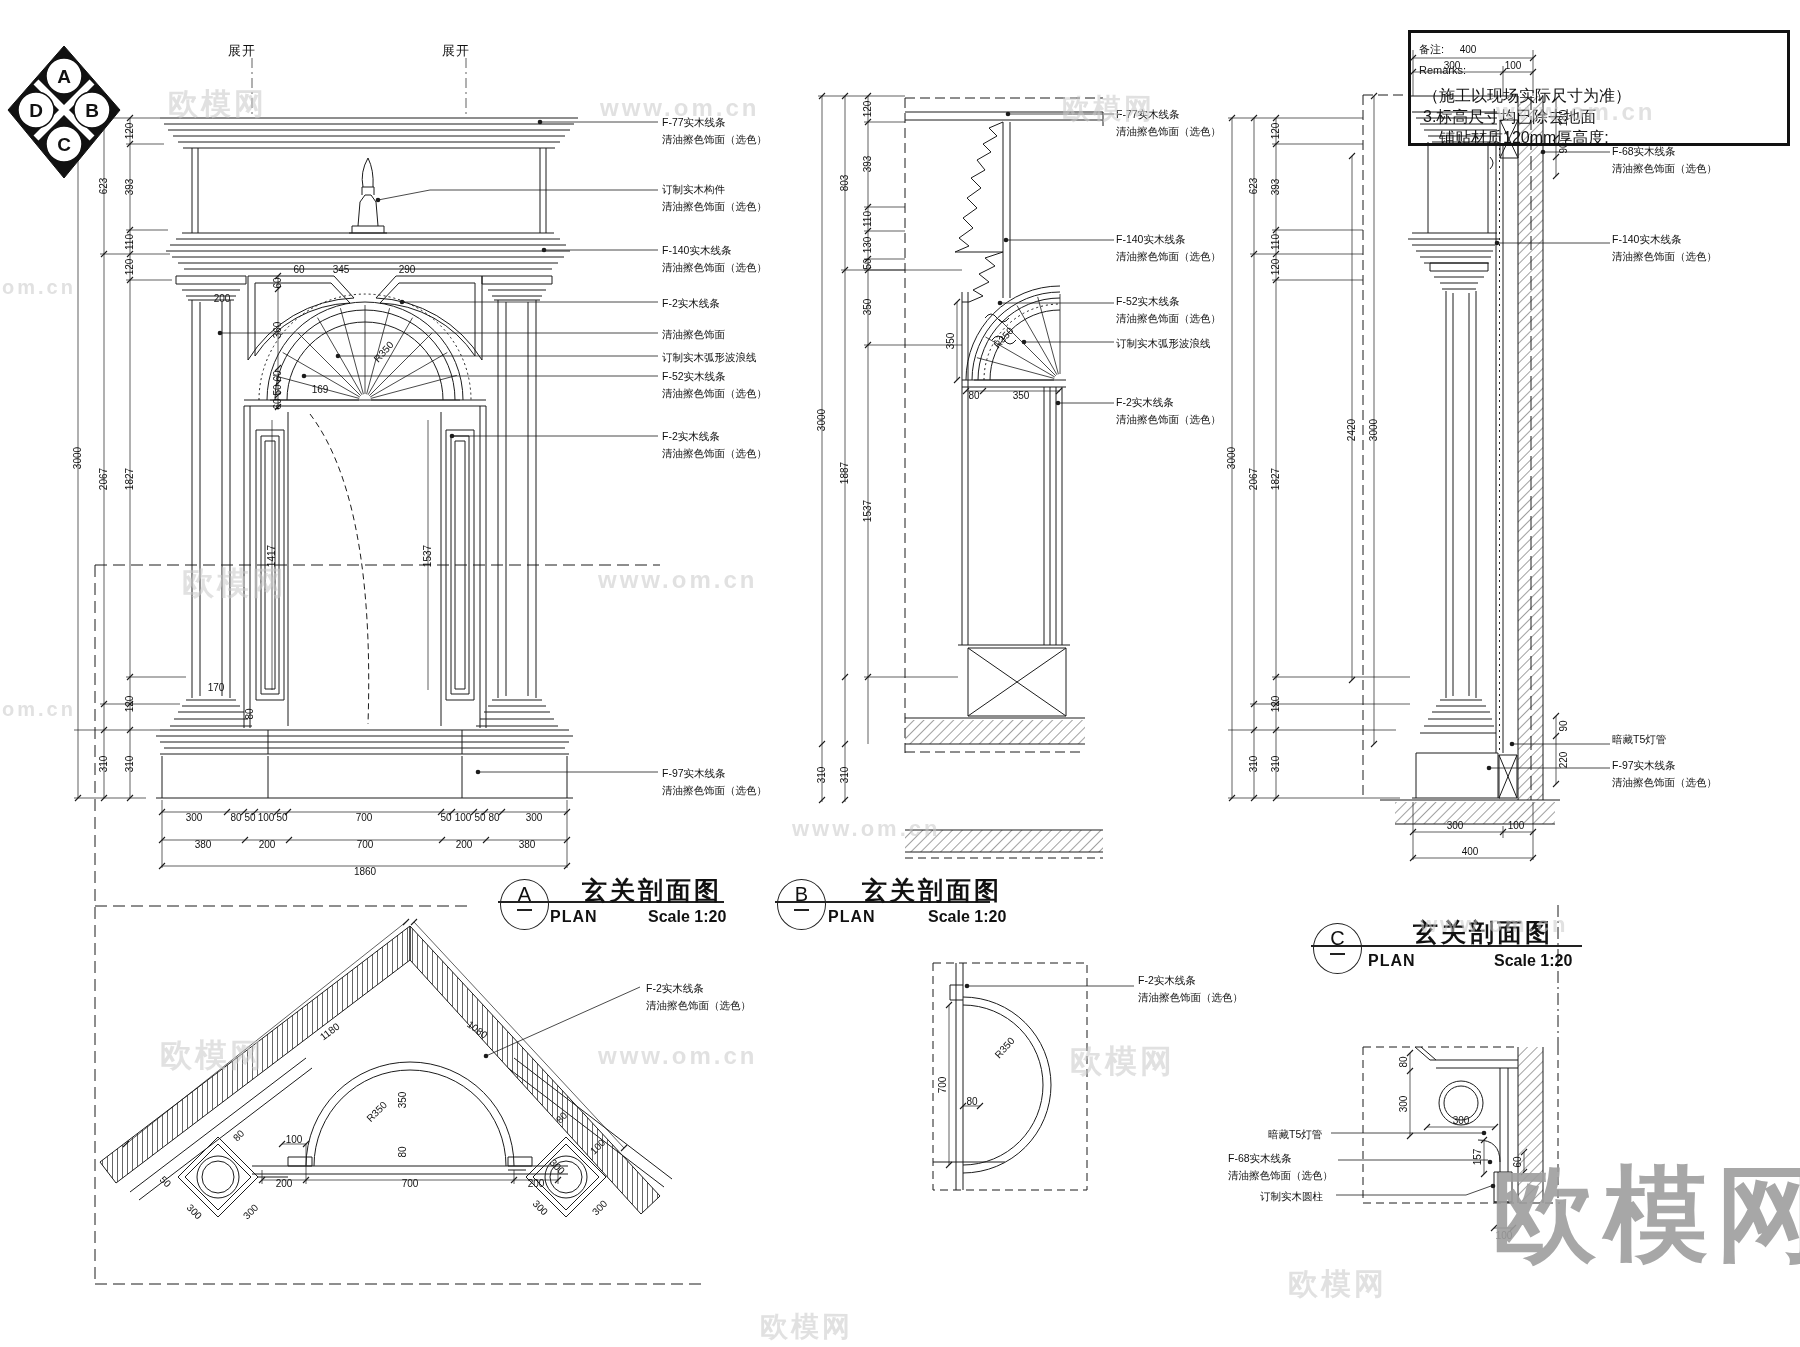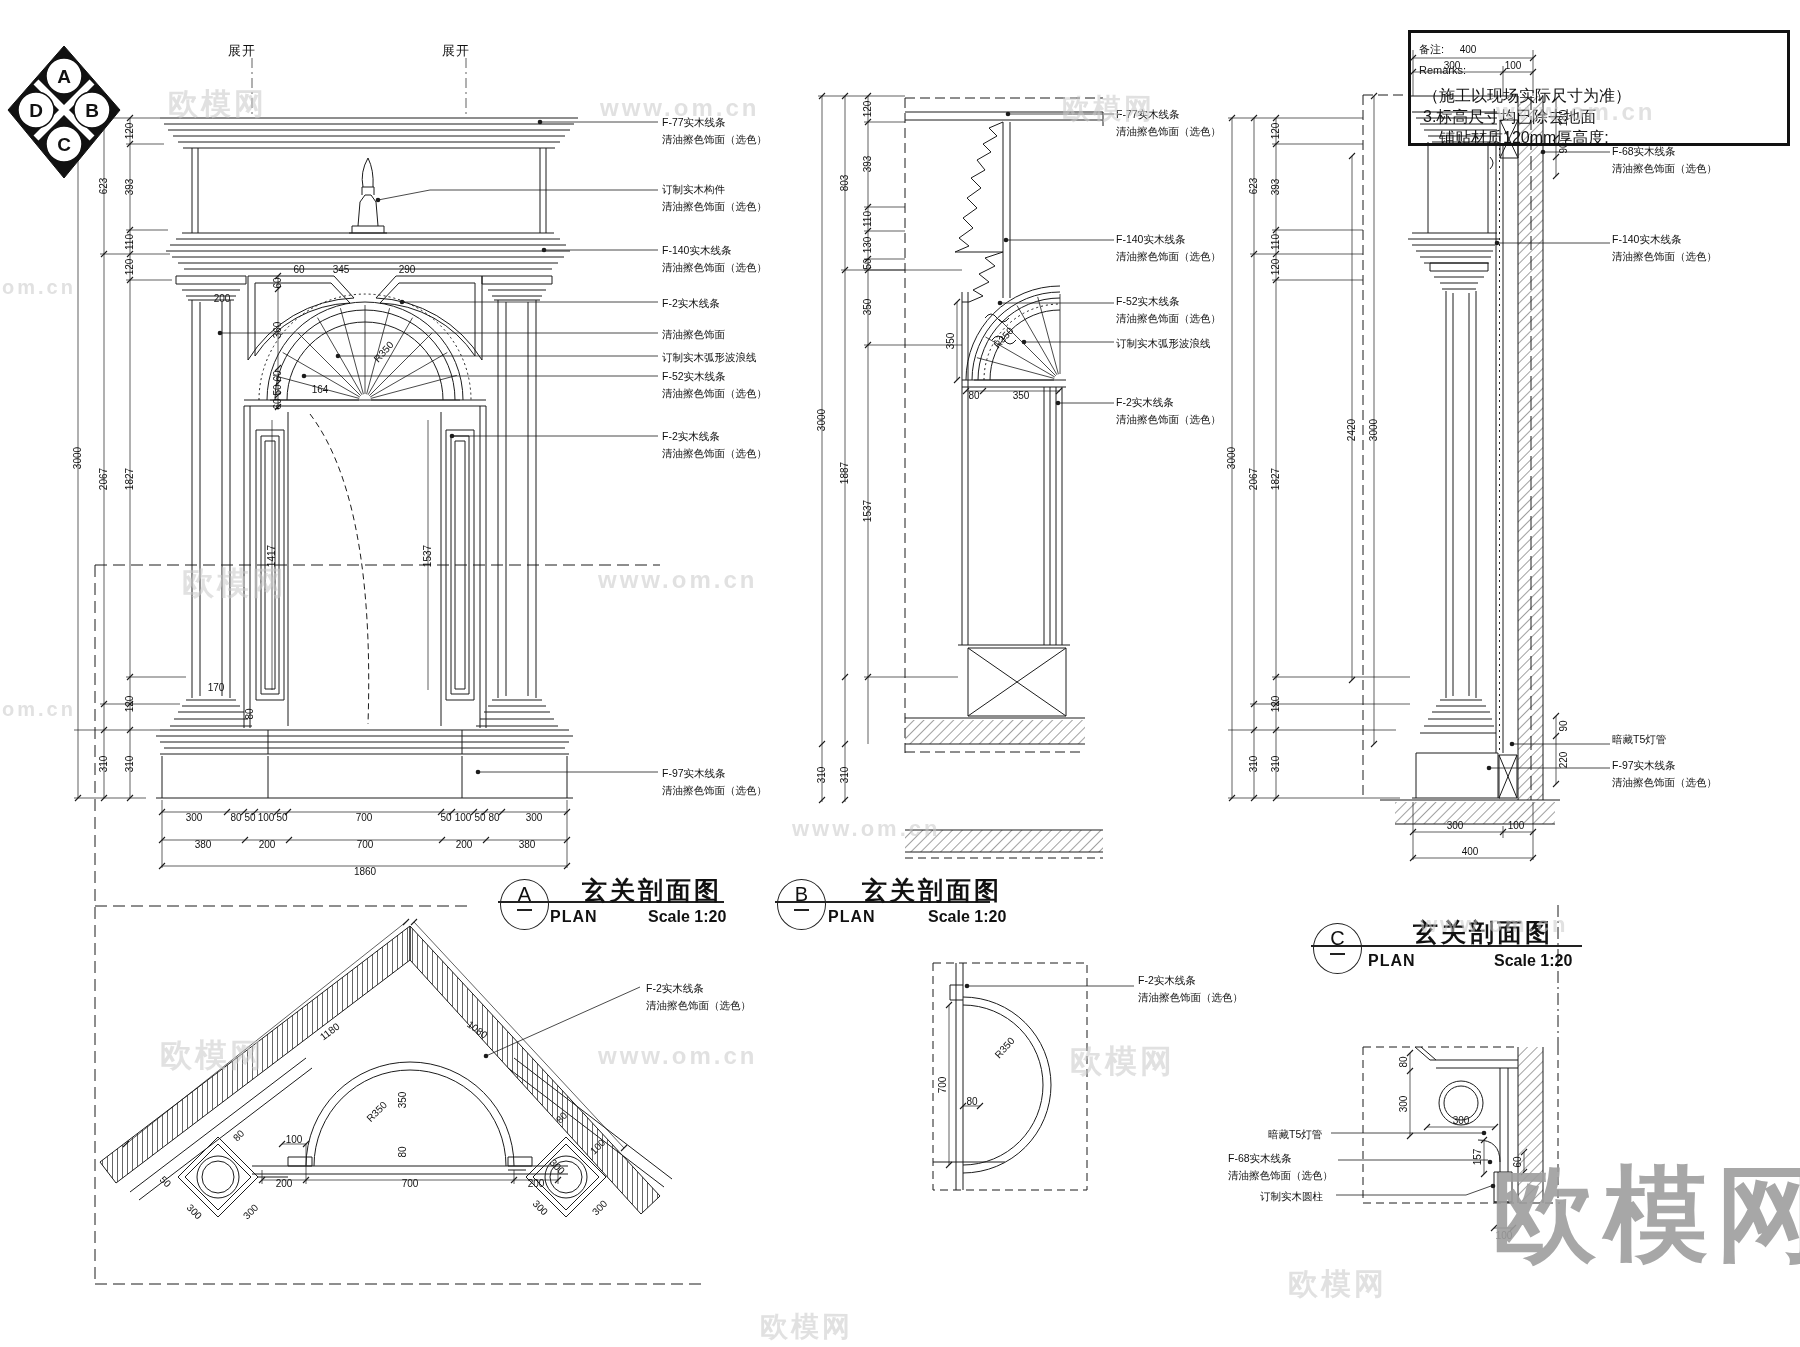--- a/index.html
+++ b/index.html
@@ -219,21 +219,21 @@
       <span class="dim" style="left: 216px; top: 688px; transform: translate(-50%, -50%) rotate(0deg);">170</span>
       <span class="dim" style="left: 250px; top: 714px; transform: translate(-50%, -50%) rotate(-90deg);">80</span>
       <span class="dim" style="left: 299px; top: 270px; transform: translate(-50%, -50%) rotate(0deg);">60</span>
       <span class="dim" style="left: 341px; top: 270px; transform: translate(-50%, -50%) rotate(0deg);">345</span>
       <span class="dim" style="left: 407px; top: 270px; transform: translate(-50%, -50%) rotate(0deg);">290</span>
       <span class="dim" style="left: 278px; top: 283px; transform: translate(-50%, -50%) rotate(-90deg);">60</span>
       <span class="dim" style="left: 278px; top: 330px; transform: translate(-50%, -50%) rotate(-90deg);">360</span>
       <span class="dim" style="left: 278px; top: 376px; transform: translate(-50%, -50%) rotate(-90deg);">60</span>
       <span class="dim" style="left: 278px; top: 390px; transform: translate(-50%, -50%) rotate(-90deg);">50</span>
       <span class="dim" style="left: 278px; top: 404px; transform: translate(-50%, -50%) rotate(-90deg);">60</span>
-      <span class="dim" style="left: 320px; top: 390px; transform: translate(-50%, -50%) rotate(0deg);">164</span>
+      <span class="dim" style="left: 320px; top: 390px; transform: translate(-50%, -50%) rotate(0deg);">169</span>
       <span class="dim" style="left: 384px; top: 352px; transform: translate(-50%, -50%) rotate(-48deg);">R350</span>
       <span class="dim" style="left: 272px; top: 556px; transform: translate(-50%, -50%) rotate(-90deg);">1417</span>
       <span class="dim" style="left: 428px; top: 556px; transform: translate(-50%, -50%) rotate(-90deg);">1537</span>
       <span class="dim" style="left: 194px; top: 818px; transform: translate(-50%, -50%) rotate(0deg);">300</span>
       <span class="dim" style="left: 236px; top: 818px; transform: translate(-50%, -50%) rotate(0deg);">80</span>
       <span class="dim" style="left: 250px; top: 818px; transform: translate(-50%, -50%) rotate(0deg);">50</span>
       <span class="dim" style="left: 266px; top: 818px; transform: translate(-50%, -50%) rotate(0deg);">100</span>
       <span class="dim" style="left: 282px; top: 818px; transform: translate(-50%, -50%) rotate(0deg);">50</span>
       <span class="dim" style="left: 364px; top: 818px; transform: translate(-50%, -50%) rotate(0deg);">700</span>
       <span class="dim" style="left: 446px; top: 818px; transform: translate(-50%, -50%) rotate(0deg);">50</span>

